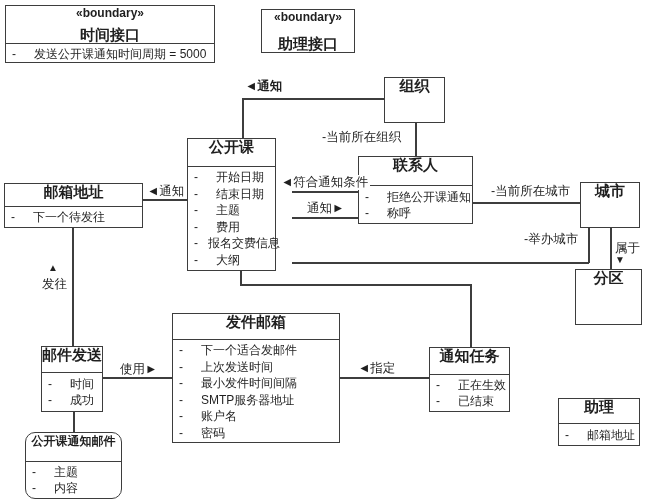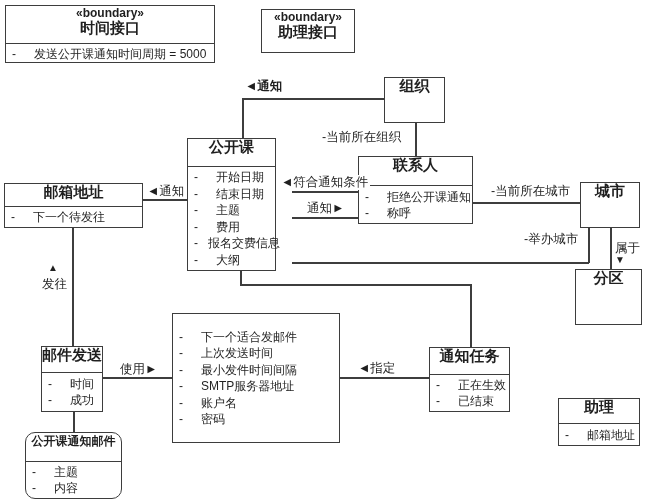--- a/index.html
+++ b/index.html
@@ -5,21 +5,21 @@
   html,body{margin:0;padding:0;background:#fff;}
   #canvas{
     position:relative;width:651px;height:500px;background:#fff;overflow:hidden;
     font-family:"Liberation Sans","DejaVu Sans",sans-serif;color:#1f1f1f;
   }
   .uml-box{
     position:absolute;background:#fff;border:1.5px solid #3d3d3d;
     box-sizing:border-box;display:flex;flex-direction:column;
   }
   .box-head{
-    display:flex;flex-direction:column;align-items:center;justify-content:flex-start;
+    display:flex;flex-direction:column;align-items:center;justify-content:space-between;
     font-weight:bold;flex:0 0 auto;
   }
   .box-head.with-attrs{border-bottom:1.5px solid #3d3d3d;}
   .box-stereo{font-size:12px;line-height:14px;}
   .box-title{font-size:15px;line-height:16px;text-align:center;}
   .box-attrs{flex:1 1 auto;display:flex;flex-direction:column;justify-content:center;padding:2px 0;}
   .attr-row{display:flex;align-items:center;font-size:12px;line-height:16px;}
   .attr-row .bullet{flex:0 0 aupx;padding-left:6px;width:12px;}
   .attr-row .attr-text{margin-left:10px;white-space:nowrap;}
   .tight .attr-row{line-height:16.5px;font-size:12px;}
@@ -145,20 +145,23 @@
     </div>
   </div>
 
   <div class="uml-box" style="left:575px;top:269px;width:67px;height:56px;">
     <div class="box-head" style="flex:1;">
       <div class="box-title">分区</div>
     </div>
   </div>
 
   <div class="uml-box tight" style="left:172px;top:313px;width:168px;height:130px;">
+    <div class="box-head with-attrs" style="height:25px;">
+      <div class="box-title">发件邮箱</div>
+    </div>
     <div class="box-attrs">
       <div class="attr-row">
           <span class="bullet">-</span>
           <span class="attr-text">下一个适合发邮件</span>
         </div>
       <div class="attr-row">
           <span class="bullet">-</span>
           <span class="attr-text">上次发送时间</span>
         </div>
       <div class="attr-row">

